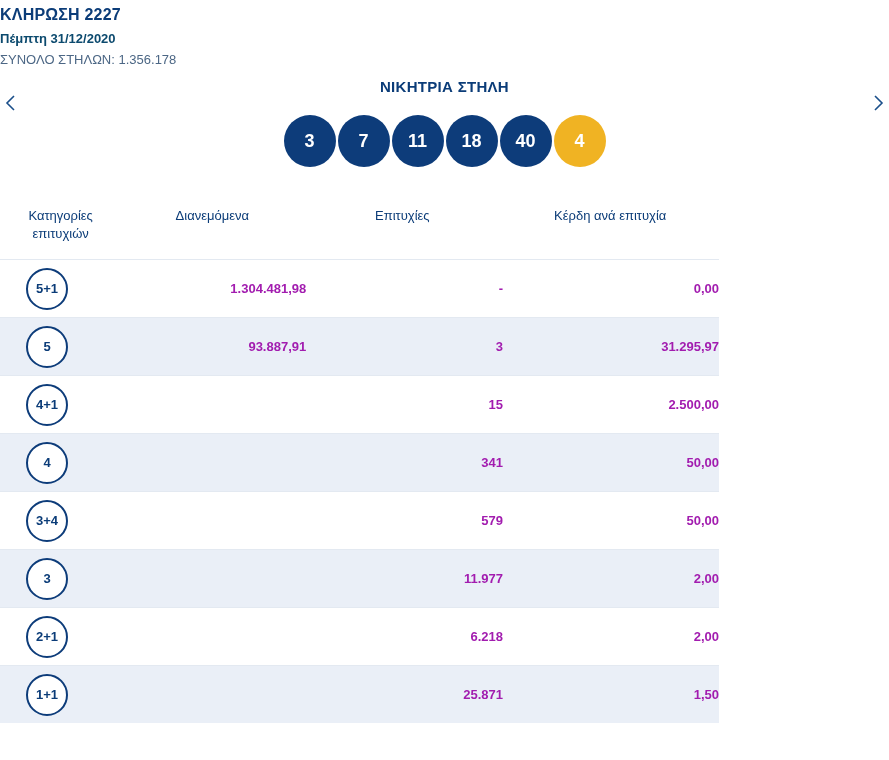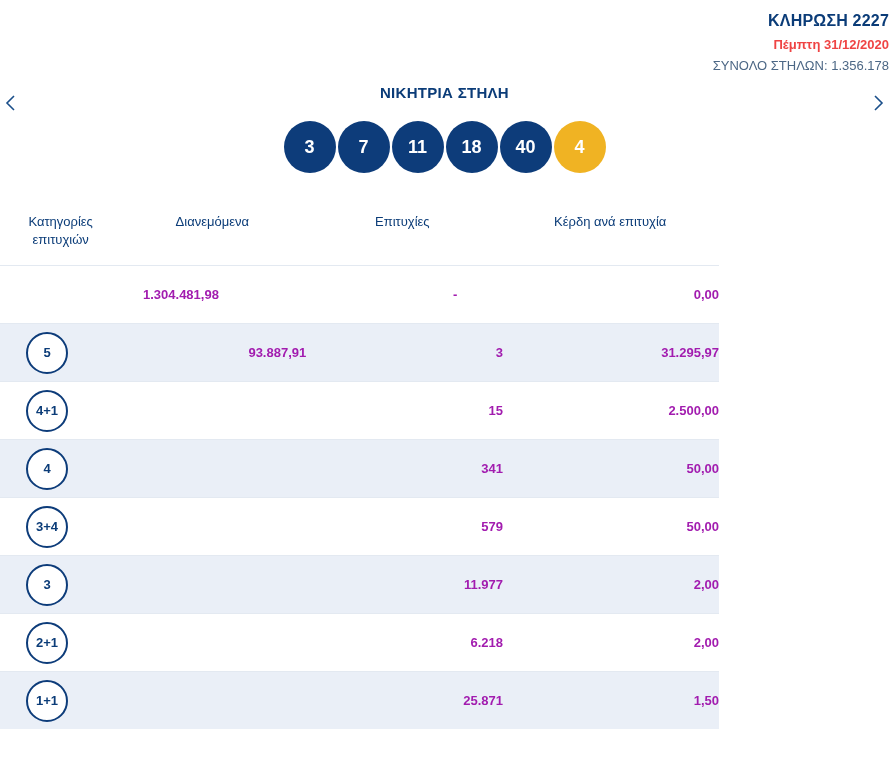--- a/index.html
+++ b/index.html
@@ -14,34 +14,34 @@
     color: #0b3c78;
     overflow: hidden;
   }
   .page {
     position: relative;
     width: 889px;
     height: 760px;
   }
   
   .header {
-    padding-top: 10px;
-    text-align: right;
+    padding-top: 4px;
+    text-align: left;
   }
   .draw-title {
     font-size: 16px;
     font-weight: bold;
     color: #0b3c78;
     letter-spacing: 0.2px;
     line-height: 22px;
   }
   .draw-date {
     font-size: 13px;
     font-weight: bold;
-    color: #ef4444;
+    color: #0c4a6e;
     line-height: 20px;
     margin-top: 3px;
   }
   .draw-total {
     font-size: 13px;
     color: #4c6785;
     line-height: 20px;
     margin-top: 1px;
   }
   
@@ -186,20 +186,23 @@
       <div class="th col-cat">
         <div>Κατηγορίες</div>
         <div>επιτυχιών</div>
       </div>
       <div class="th col-dist">Διανεμόμενα</div>
       <div class="th col-wins">Επιτυχίες</div>
       <div class="th col-prize">Κέρδη ανά επιτυχία</div>
     </div>
 
     <div class="row plain">
+      <div class="cat-cell">
+        <div class="cat-badge">5+1</div>
+      </div>
       <div class="cell col-dist">1.304.481,98</div>
       <div class="cell col-wins">-</div>
       <div class="cell col-prize">0,00</div>
     </div>
 
     <div class="row alt">
       <div class="cat-cell">
         <div class="cat-badge">5</div>
       </div>
       <div class="cell col-dist">93.887,91</div>

